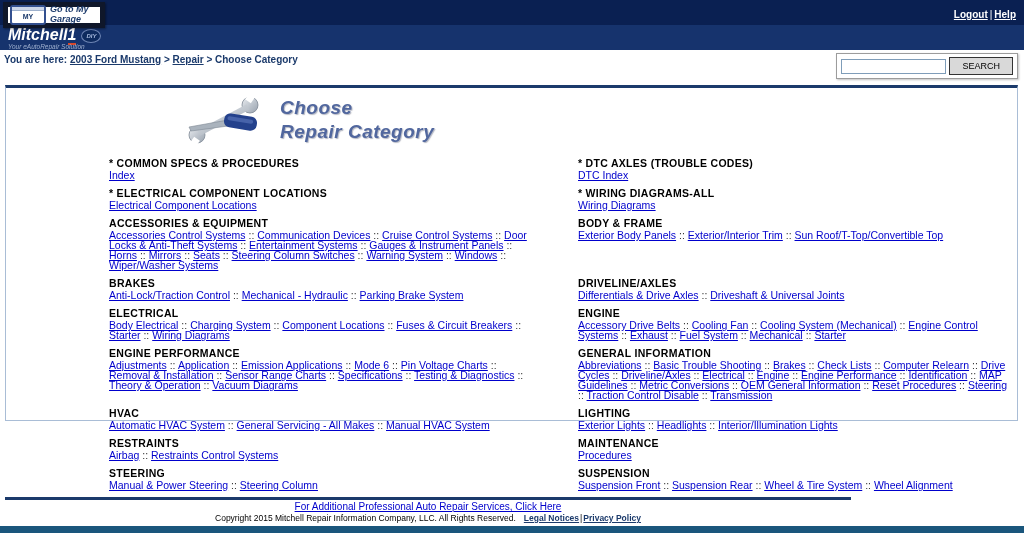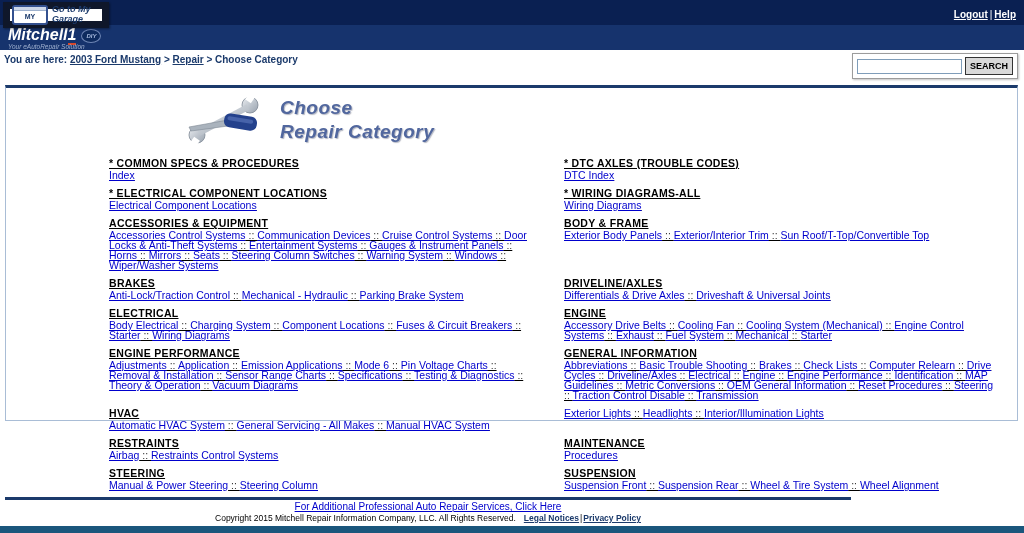--- a/index.html
+++ b/index.html
@@ -8,21 +8,21 @@
 
   
   .topstrip { position:absolute; top:0; left:0; width:1024px; height:25px; background:#0a2052; }
   .topright { position:absolute; top:4px; right:8px; text-align:left; }
   .topright a { color:#fff; font-size:10px; font-weight:bold; text-decoration:underline; }
   .topright .tdiv { color:#fff; font-size:10px; margin:0 2px; }
   .version { color:#cdd6e8; font-size:8px; margin-top:1px; }
 
   
   .mycars { position:absolute; top:2px; left:3px; z-index:6; background:#fff;
-            border:7px solid #0f172a; height:26px; display:flex; align-items:center;
+            border:5px solid #0f172a; height:26px; display:flex; align-items:center;
             padding:1px 4px 1px 2px; gap:4px; cursor:pointer; box-shadow:1px 1px 2px rgba(0,0,0,.4); }
   .plate { width:36px; height:20px; border:2px solid #33508f; border-radius:3px; background:#fff; overflow:hidden; }
   .plate-top { height:4px; background:#ccd6e8; border-bottom:1px solid #9db0cc; }
   .plate-text { font-size:7px; font-weight:bold; color:#1b3a6b; text-align:center; line-height:11px; }
   .garage-label { font-size:9px; font-weight:bold; font-style:italic; color:#1b3a6b; width:46px; line-height:1.1; }
 
   
   .logobar { position:absolute; top:25px; left:0; width:1024px; height:25px; background:#16336d; }
   .logo { position:absolute; left:8px; top:1px; cursor:pointer; }
   .logo-main { font-size:16px; font-weight:bold; font-style:italic; color:#fff; }
@@ -39,31 +39,31 @@
   .tab.active { background:#0d2a5e; }
   .tab-underbar { position:absolute; right:6px; top:50px; width:285px; height:3px; background:#0d2a5e; }
 
   
   .crumbrow { position:absolute; top:50px; left:0; width:1024px; height:35px; background:#fff; }
   .breadcrumb { position:absolute; left:4px; top:4px; font-size:10px; font-weight:bold; color:#1b3a6b; }
   .breadcrumb a { color:#1b3a6b; text-decoration:underline; }
   .searchbox { position:absolute; right:6px; top:3px; border:1px solid #9c9c9c; background:#fff;
                padding:3px 4px; display:flex; gap:3px; align-items:center; box-shadow:1px 1px 2px rgba(0,0,0,.25); }
   .searchbox input { width:105px; height:15px; border:1px solid #7f9db9; font-size:10px; padding:0 2px; }
-  .searchbox button { border:1px solid #333; background:#d9d9d9; font-size:9px; font-weight:bold;
-                      padding:1px 4px; height:18px; cursor:pointer; font-family:"Liberation Sans",sans-serif; }
+  .searchbox button { border:1px solid #333; background:#d9d9d9; font-size:9px; font-weight:normal;
+                      padding:1px 12px; height:18px; cursor:pointer; font-family:"Liberation Sans",sans-serif; }
 
   
   .content { position:absolute; top:85px; left:5px; width:1013px; height:336px; background:#fff;
              border:1px solid #a9bdd6; border-top:3px solid #1b3a6b; }
   .title-block { margin:8px 0 0 180px; display:flex; gap:16px; align-items:flex-start; }
   .page-title { font-size:19px; font-weight:bold; font-style:italic; color:#51679e;
                 text-shadow:1px 1px 1px rgba(40,50,80,.35); line-height:1.25; letter-spacing:.5px; }
 
-  .catgrid { margin:14px 0 0 103px; display:grid; grid-template-columns:425px 437px; column-gap:30px;text-decoration:underline; }
+  .catgrid { margin:14px 0 0 103px; display:grid; grid-template-columns:425px 437px; column-gap:44px; }
   .cat-section { margin-bottom:8px; }
   .cat-heading { font-size:10.5px; font-weight:bold; color:#000; line-height:10px; margin-bottom:2px; letter-spacing:.3px; }
   .cat-links { font-size:10.5px; line-height:10px; color:#000; }
   .cat-link { color:#0000cc; text-decoration:underline; }
   .sep { color:#333; }
 
   
   .footer { position:absolute; top:497px; left:0; width:856px; height:36px; background:#fff; text-align:center; }
   .footer-rule { margin:0 5px; height:3px; background:#1b3a6b; }
   .promo { display:block; font-size:10px; color:#0000cc; text-decoration:underline; margin-top:1px; }
@@ -194,20 +194,21 @@
       </div>
       <div class="cat-section">
         <div class="cat-heading">GENERAL INFORMATION</div>
         <div class="cat-links"><a href="#" class="cat-link">Abbreviations</a><span class="sep"> :: </span><a href="#" class="cat-link">Basic Trouble Shooting</a><span class="sep"> :: </span><a href="#" class="cat-link">Brakes</a><span class="sep"> :: </span><a href="#" class="cat-link">Check Lists</a><span class="sep"> :: </span><a href="#" class="cat-link">Computer Relearn</a><span class="sep"> :: </span><a href="#" class="cat-link">Drive Cycles</a><span class="sep"> :: </span><a href="#" class="cat-link">Driveline/Axles</a><span class="sep"> :: </span><a href="#" class="cat-link">Electrical</a><span class="sep"> :: </span><a href="#" class="cat-link">Engine</a><span class="sep"> :: </span><a href="#" class="cat-link">Engine Performance</a><span class="sep"> :: </span><a href="#" class="cat-link">Identification</a><span class="sep"> :: </span><a href="#" class="cat-link">MAP Guidelines</a><span class="sep"> :: </span><a href="#" class="cat-link">Metric Conversions</a><span class="sep"> :: </span><a href="#" class="cat-link">OEM General Information</a><span class="sep"> :: </span><a href="#" class="cat-link">Reset Procedures</a><span class="sep"> :: </span><a href="#" class="cat-link">Steering</a><span class="sep"> :: </span><a href="#" class="cat-link">Traction Control Disable</a><span class="sep"> :: </span><a href="#" class="cat-link">Transmission</a></div>
       </div>
       <div class="cat-section">
         <div class="cat-heading">HVAC</div>
         <div class="cat-links"><a href="#" class="cat-link">Automatic HVAC System</a><span class="sep"> :: </span><a href="#" class="cat-link">General Servicing - All Makes</a><span class="sep"> :: </span><a href="#" class="cat-link">Manual HVAC System</a></div>
       </div>
       <div class="cat-section">
+        <div class="cat-heading">LIGHTING</div>
         <div class="cat-links"><a href="#" class="cat-link">Exterior Lights</a><span class="sep"> :: </span><a href="#" class="cat-link">Headlights</a><span class="sep"> :: </span><a href="#" class="cat-link">Interior/Illumination Lights</a></div>
       </div>
       <div class="cat-section">
         <div class="cat-heading">RESTRAINTS</div>
         <div class="cat-links"><a href="#" class="cat-link">Airbag</a><span class="sep"> :: </span><a href="#" class="cat-link">Restraints Control Systems</a></div>
       </div>
       <div class="cat-section">
         <div class="cat-heading">MAINTENANCE</div>
         <div class="cat-links"><a href="#" class="cat-link">Procedures</a></div>
       </div>

